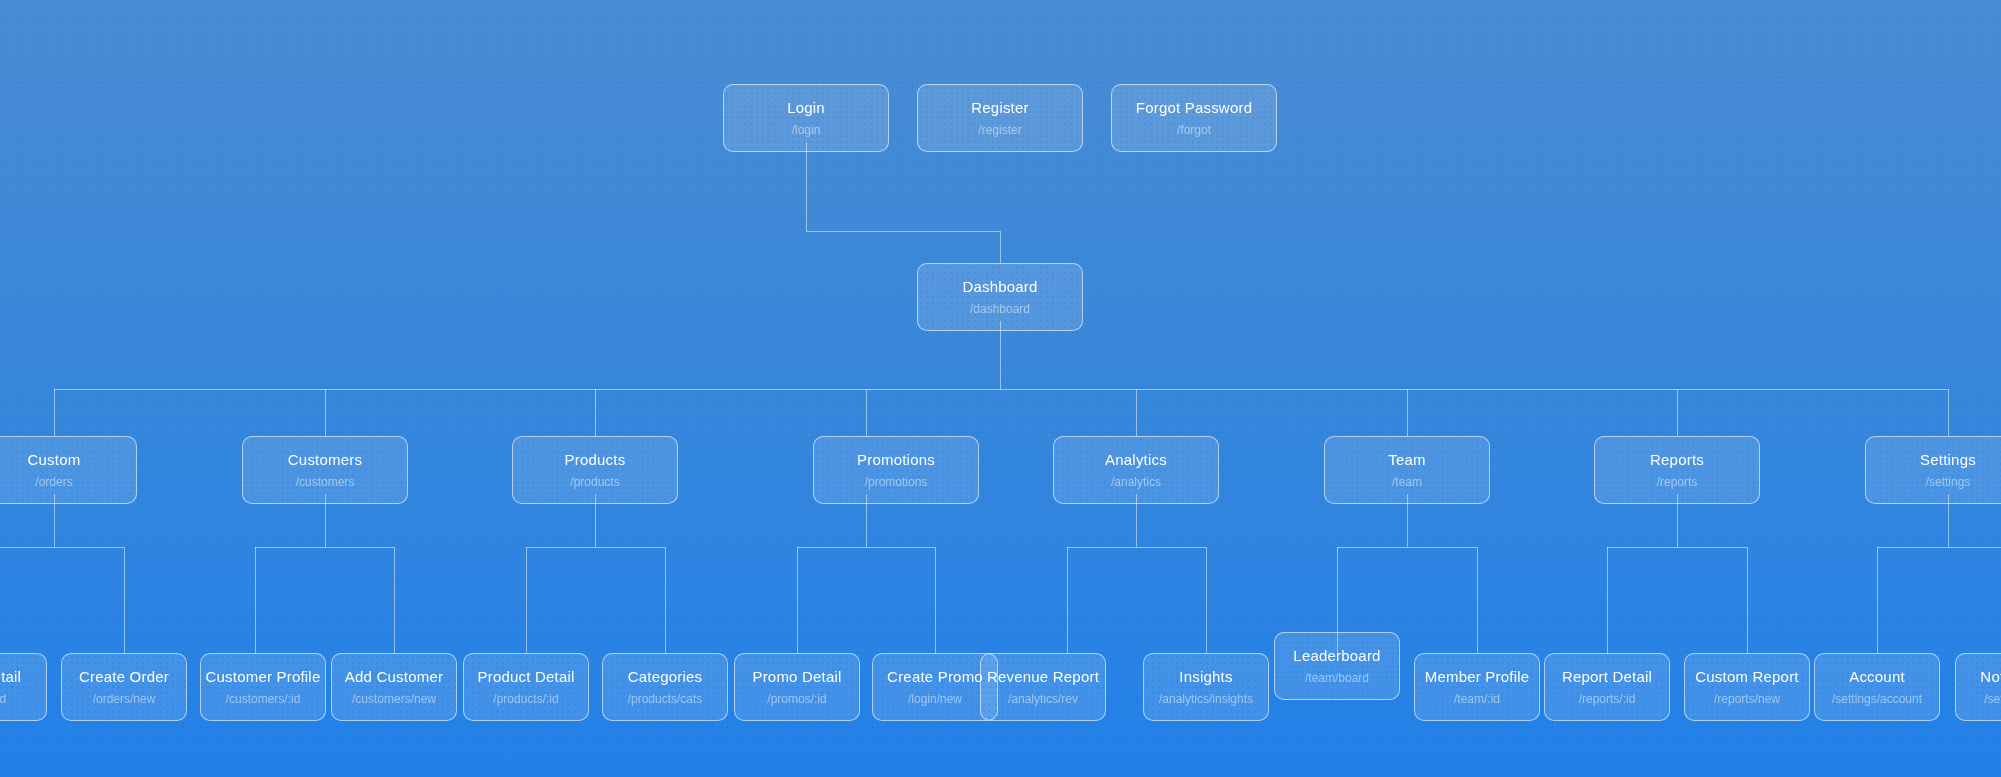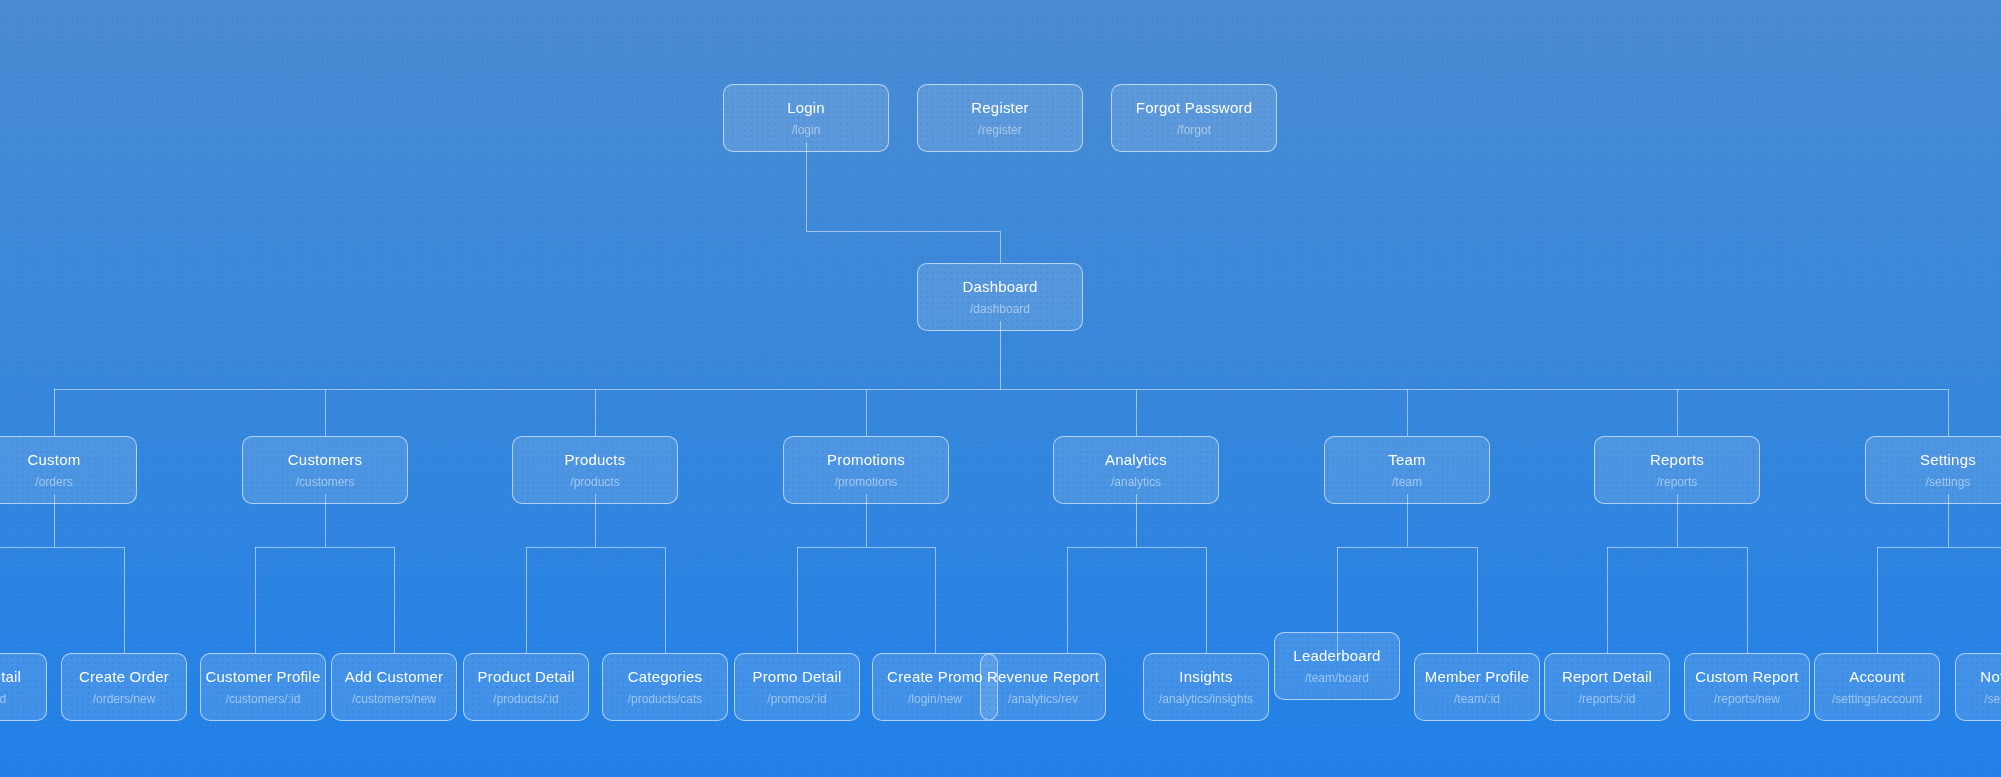--- a/index.html
+++ b/index.html
@@ -106,21 +106,21 @@
   <div class="path">/orders</div>
 </div>
 <div class="node" style="left:242px; top:436px;">
   <div class="title">Customers</div>
   <div class="path">/customers</div>
 </div>
 <div class="node" style="left:512px; top:436px;">
   <div class="title">Products</div>
   <div class="path">/products</div>
 </div>
-<div class="node" style="left:783px; top:436px;">
+<div class="node" style="left:813px; top:436px;">
   <div class="title">Promotions</div>
   <div class="path">/promotions</div>
 </div>
 <div class="node" style="left:1053px; top:436px;">
   <div class="title">Analytics</div>
   <div class="path">/analytics</div>
 </div>
 <div class="node" style="left:1324px; top:436px;">
   <div class="title">Team</div>
   <div class="path">/team</div>

